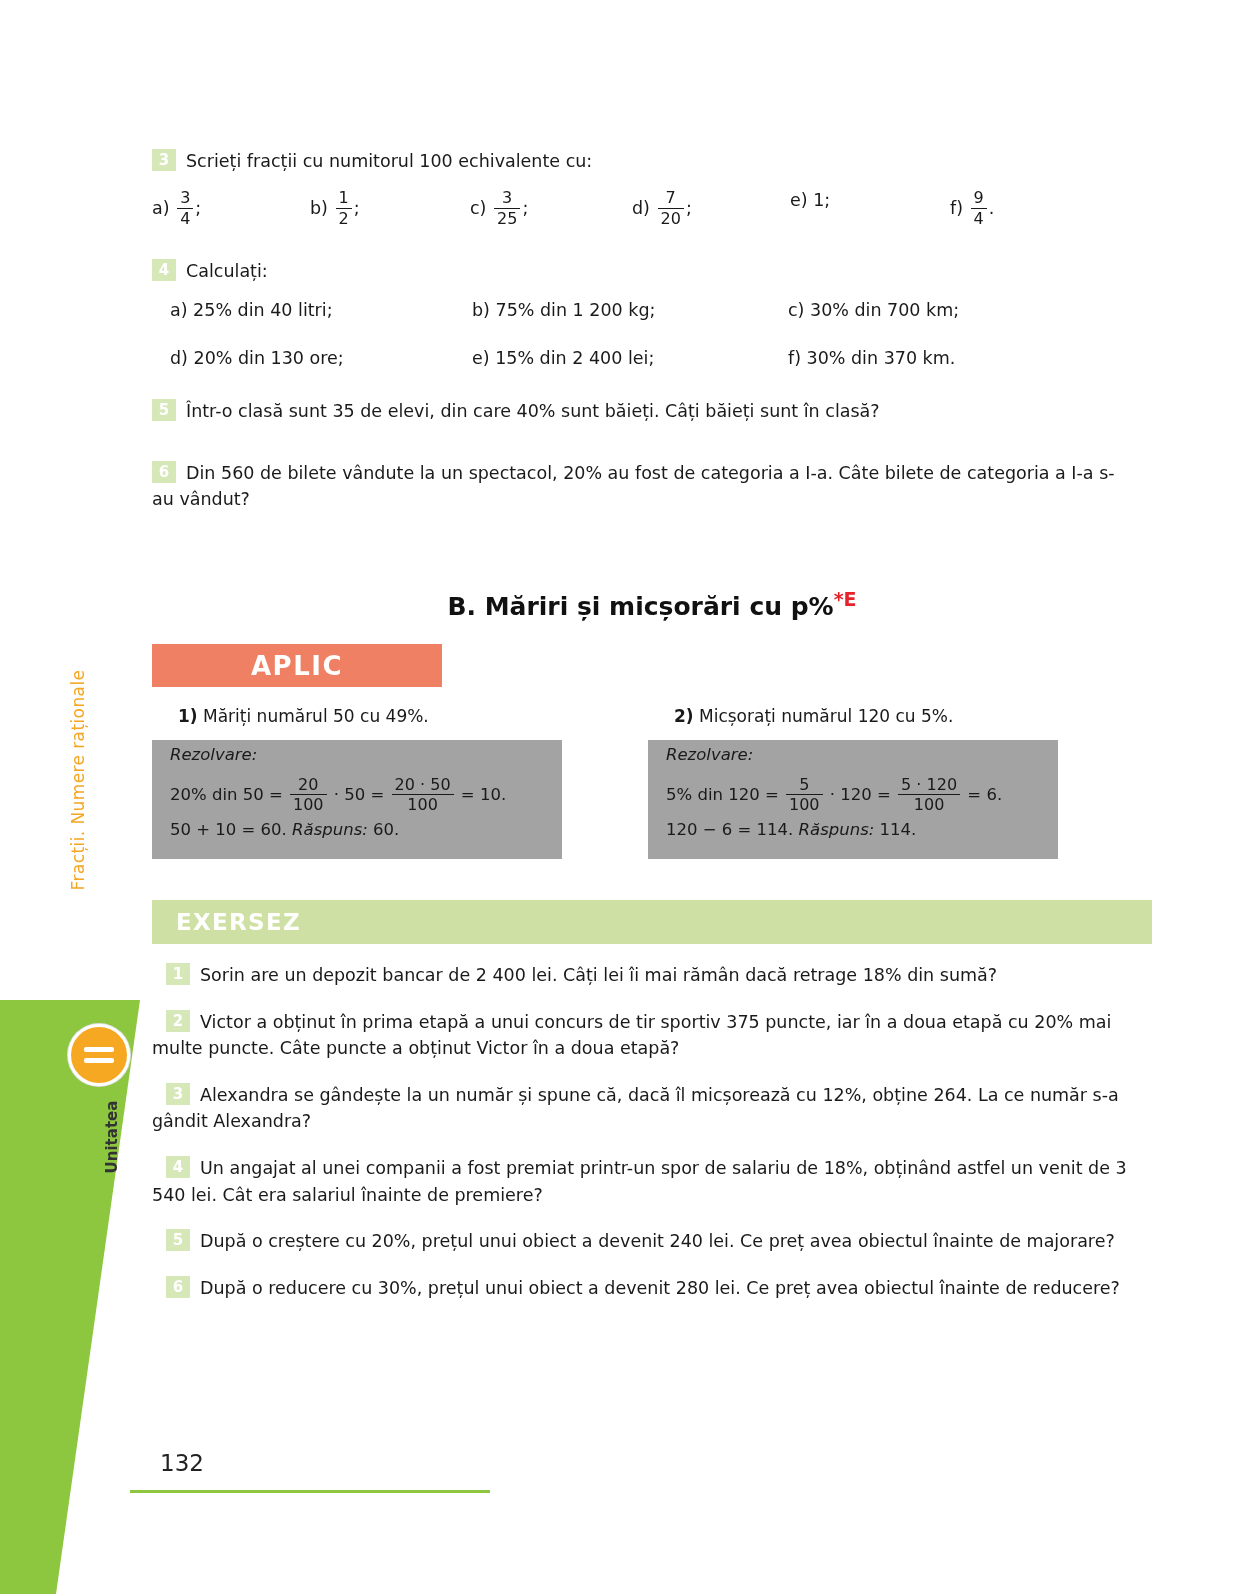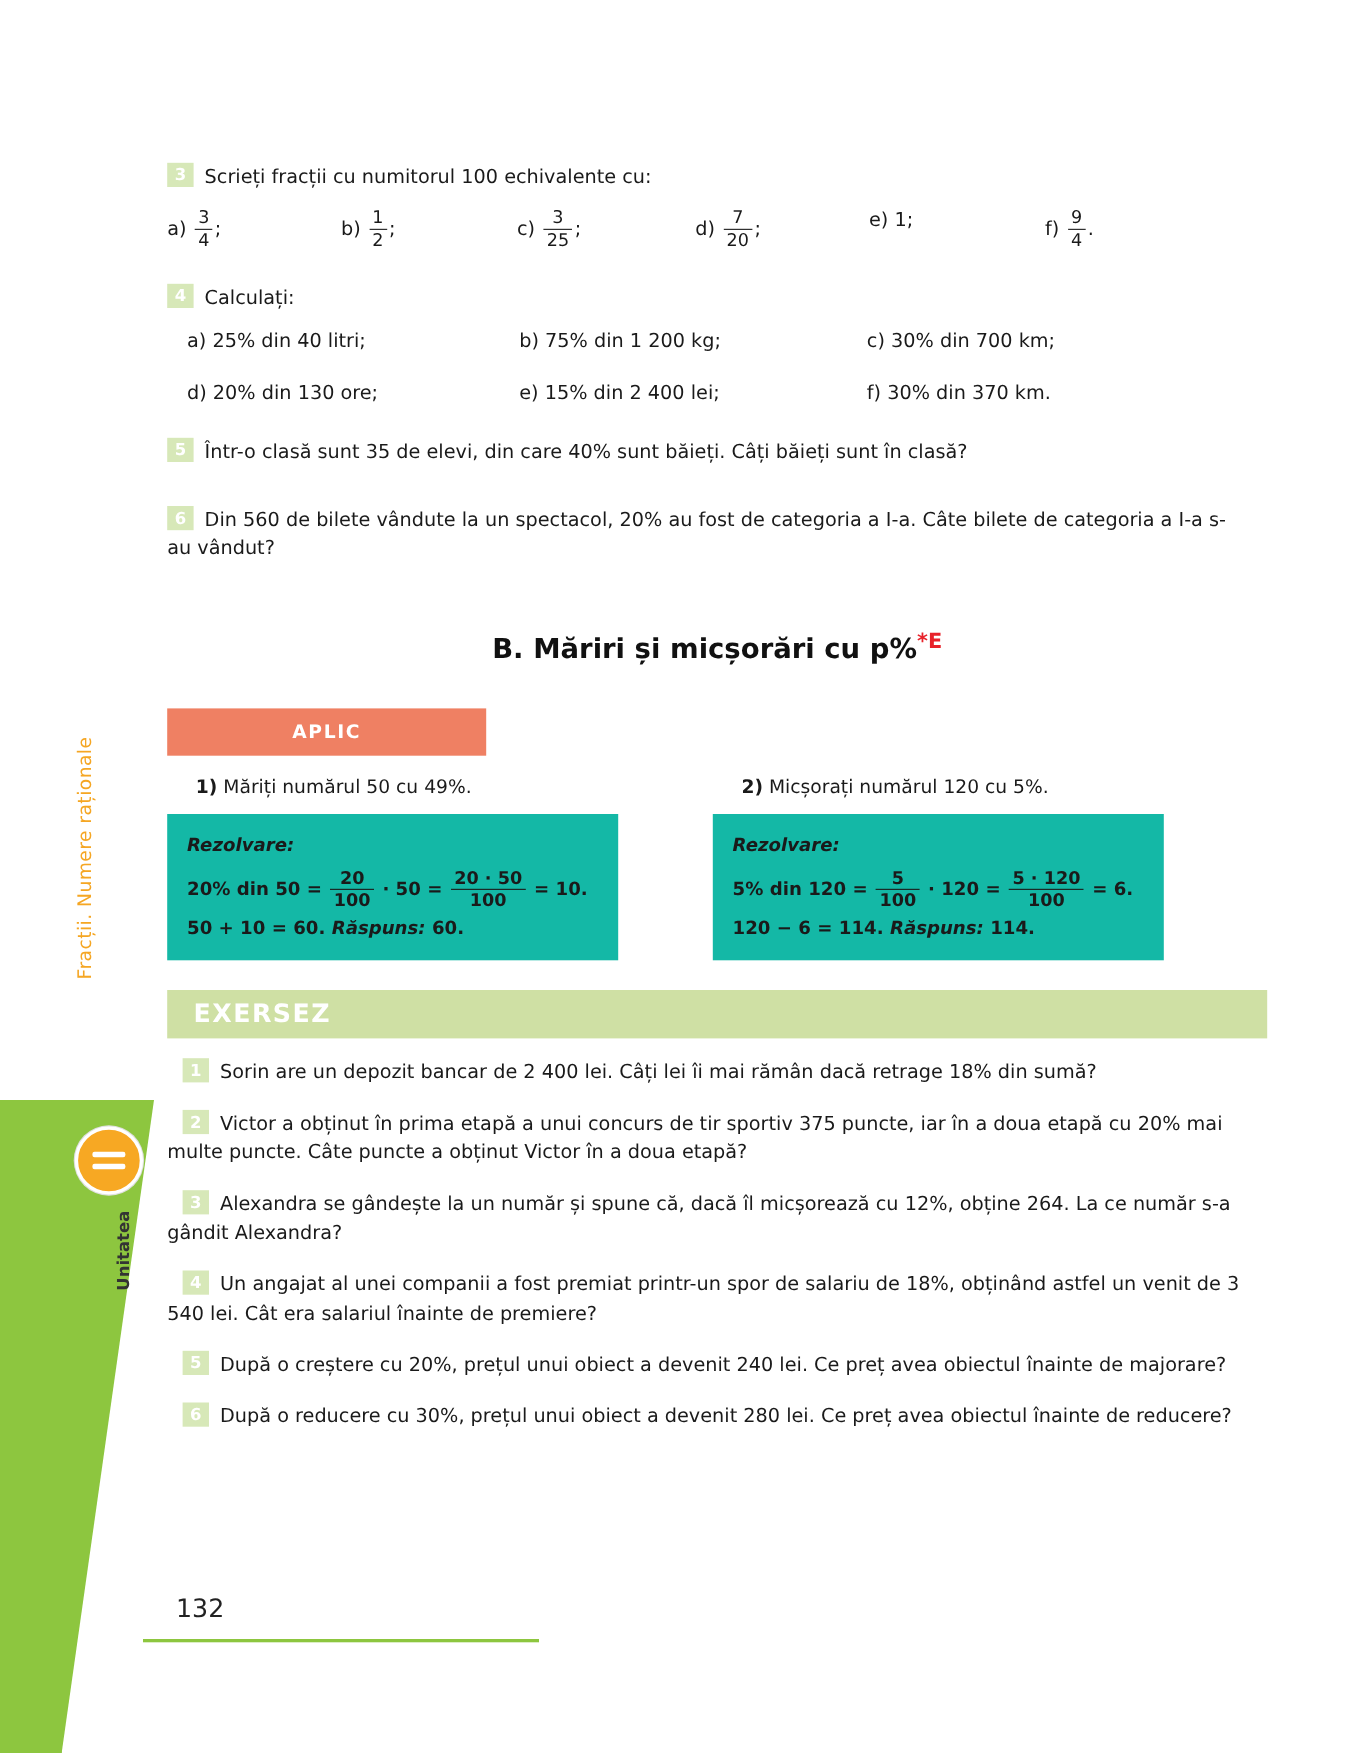--- a/index.html
+++ b/index.html
@@ -140,21 +140,21 @@
   }
 
   .items-row {
     position: absolute;
     font-size: 17.5px;
   }
 
   
   .section-title {
     position: absolute;
-    top: 572px;
+    top: 588px;
     left: 0;
     width: 1000px;
     text-align: center;
     font-size: 25px;
     font-weight: bold;
     color: #111;
   }
   .section-title sup {
     color: #e8222a;
     font-size: 19px;
@@ -164,21 +164,21 @@
 
   
   .banner-aplic {
     position: absolute;
     top: 644px;
     left: 0;
     width: 290px;
     height: 43px;
     background: #ef8063;
     color: #ffffff;
-    font-size: 17px;
+    font-size: 26px;
     font-weight: bold;
     letter-spacing: 1.5px;
     display: flex;
     align-items: center;
     justify-content: center;
   }
 
   .aplic-cols {
     position: absolute;
     top: 706px;
@@ -187,25 +187,24 @@
     display: flex;
     gap: 86px;
   }
   .aplic-col { width: 410px; }
   .aplic-task {
     font-size: 17px;
     margin: 0 0 14px 26px;
   }
   .aplic-task b { font-weight: bold; }
   .solve-box {
-    background: #14b8a6;
-    padding: 14px 16px 14px 18px;
+    background: #a3a3a3;
+    padding: 0 16px 14px 18px;
     font-size: 16.5px;
     line-height: 1.85;
-    font-weight: bold;
   }
   .solve-box .rez {
     font-style: italic;
     display: block;
     margin-bottom: 6px;
   }
   .solve-box i { font-style: italic; }
 
   
   .banner-exersez {

